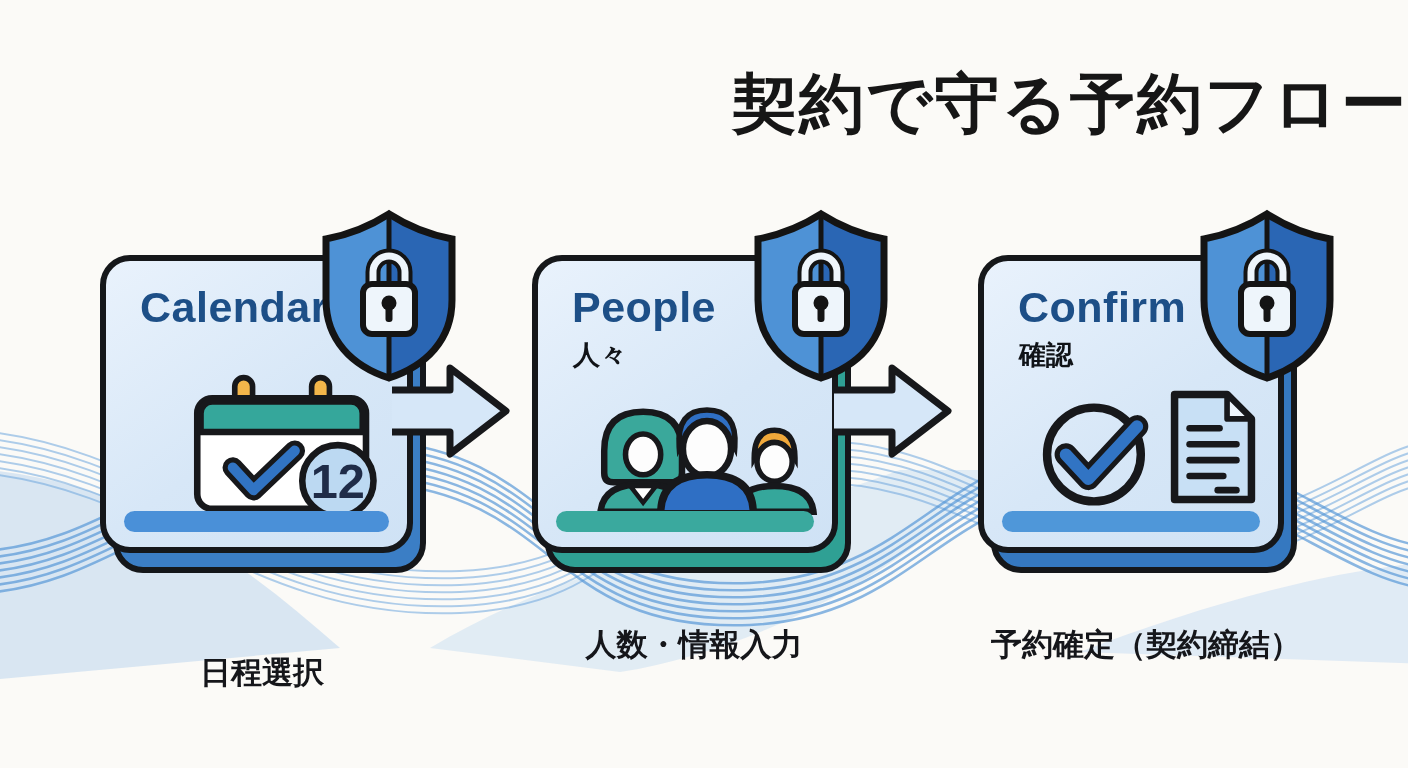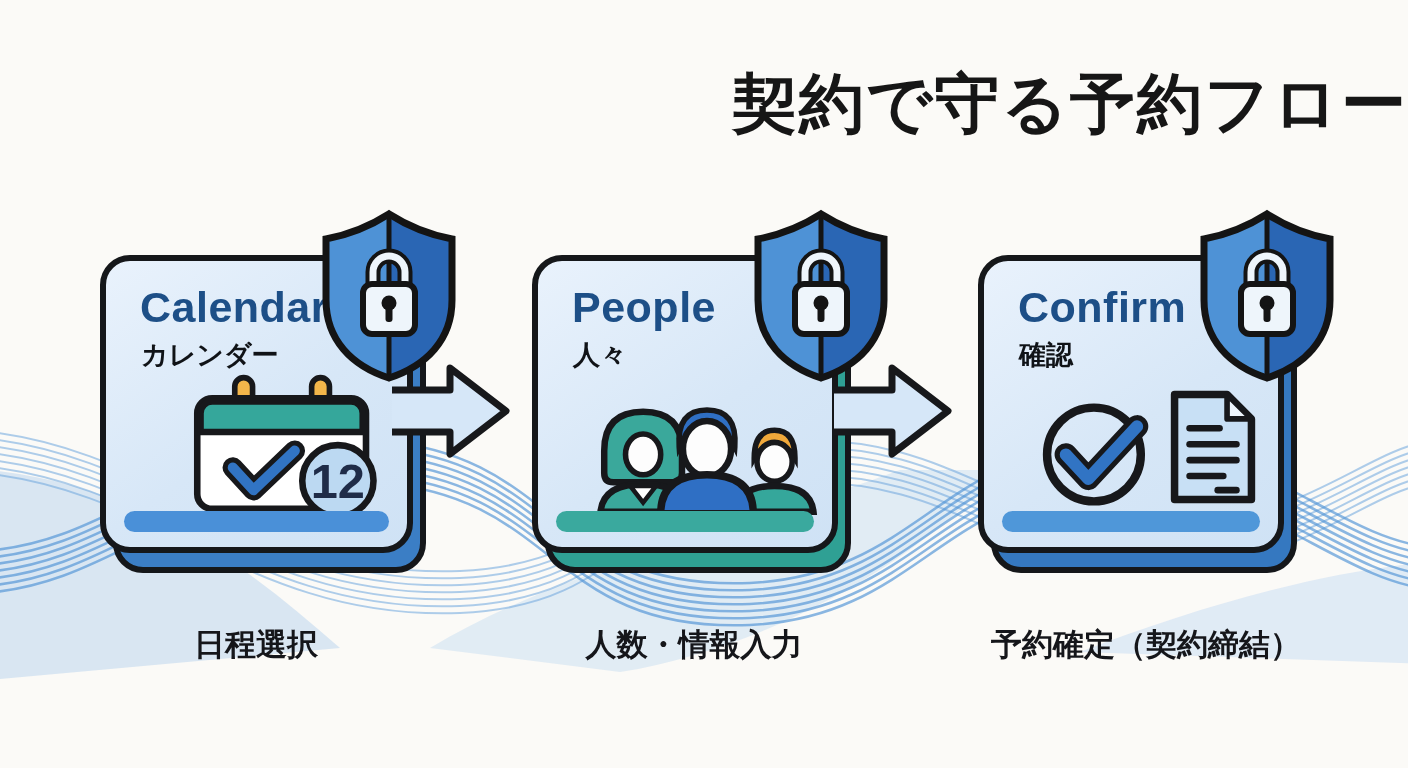--- a/index.html
+++ b/index.html
@@ -48,21 +48,21 @@
   .shield{position:absolute;left:218px;top:-47px;width:142px;height:176px;z-index:4;}
   
   .arrow{position:absolute;top:362px;width:120px;height:98px;z-index:3;}
   .arrow.a1{left:392px;}
   .arrow.a2{left:834px;}
   
   .caption{
     position:absolute;top:624px;transform:translateX(-50%);
     font-size:31px;font-weight:700;color:#15161a;white-space:nowrap;z-index:3;
   }
-  .caption.p1{left:256px;}
+  .caption.p1{left:262px;margin-top:28px;}
   .caption.p2{left:694px;}
   .caption.p3{left:1146px;}
 </style>
 </head>
 <body>
 
 <div class="stage">
 
   <svg class="waves" width="1408" height="768" viewBox="0 0 1408 768" aria-hidden="true">
     <defs>
@@ -91,21 +91,20 @@
         <use href="#wB" y="21"></use>
     </g>
   </svg>
 
   <div class="title">契約で守る予約フロー</div>
 
   <div class="card-wrap c1" style="--accent: #4a90d8; --stack: #3b7ec5;">
     <div class="card-stack"></div>
     <div class="card">
       <div class="card-heading">Calendar</div>
-      <div class="card-subheading">カレンダー</div>
       <div class="card-iconzone">
         <svg width="232" height="150" viewBox="0 0 232 160" aria-hidden="true">
           <rect x="56" y="6" width="19" height="38" rx="9.5" fill="#f3b64a" stroke="#17181b" stroke-width="6"></rect>
           <rect x="138" y="6" width="19" height="38" rx="9.5" fill="#f3b64a" stroke="#17181b" stroke-width="6"></rect>
           <rect x="16" y="28" width="180" height="118" rx="16" fill="#ffffff" stroke="#17181b" stroke-width="7"></rect>
           <path d="M32 31.5 h148 a12.5 12.5 0 0 1 12.5 12.5 v20 H19.5 v-20 a12.5 12.5 0 0 1 12.5-12.5 Z" fill="#35a79b" stroke="#17181b" stroke-width="7"></path>
           <path d="M54 102 l22 24 l44 -42" fill="none" stroke="#17181b" stroke-width="22" stroke-linecap="round" stroke-linejoin="round"></path>
           <path d="M54 102 l22 24 l44 -42" fill="none" stroke="#3174c4" stroke-width="11" stroke-linecap="round" stroke-linejoin="round"></path>
           <circle cx="166" cy="116" r="38" fill="#bcd9f2" stroke="#17181b" stroke-width="7"></circle>
           <text x="166" y="134" text-anchor="middle" font-size="52" font-weight="bold" fill="#1f2c48">12</text>

